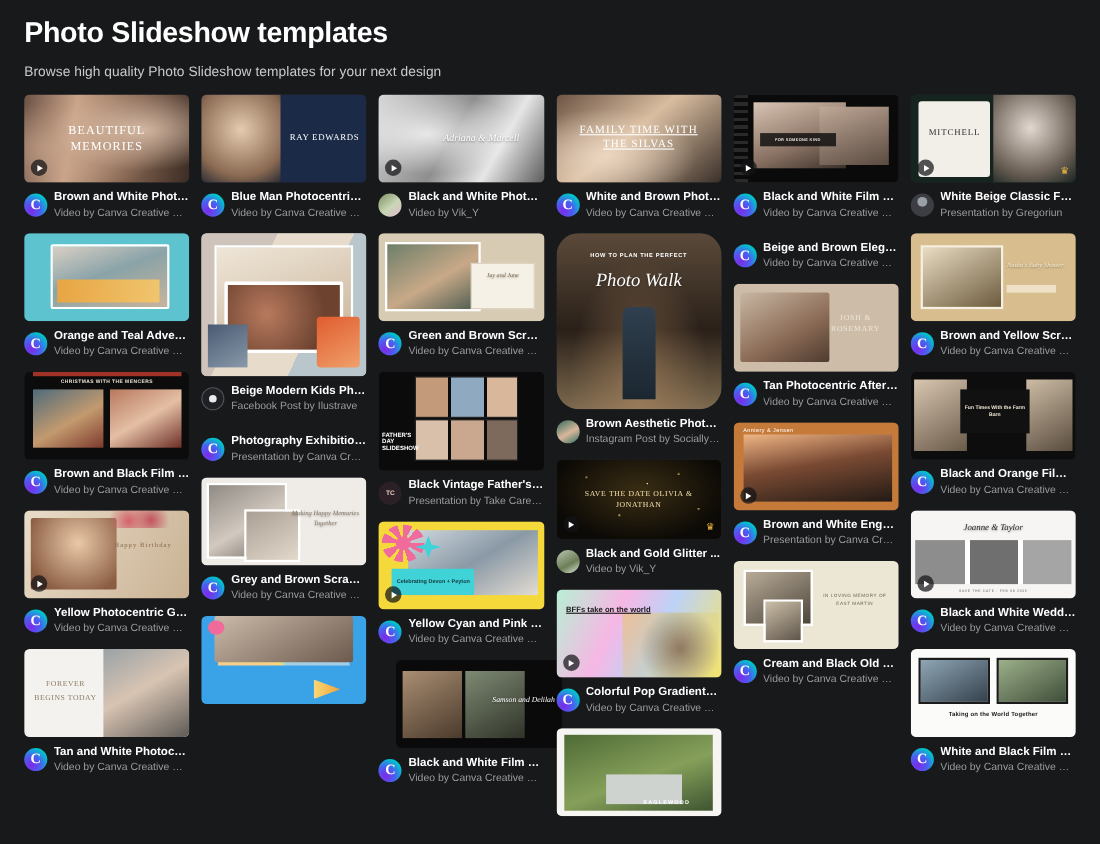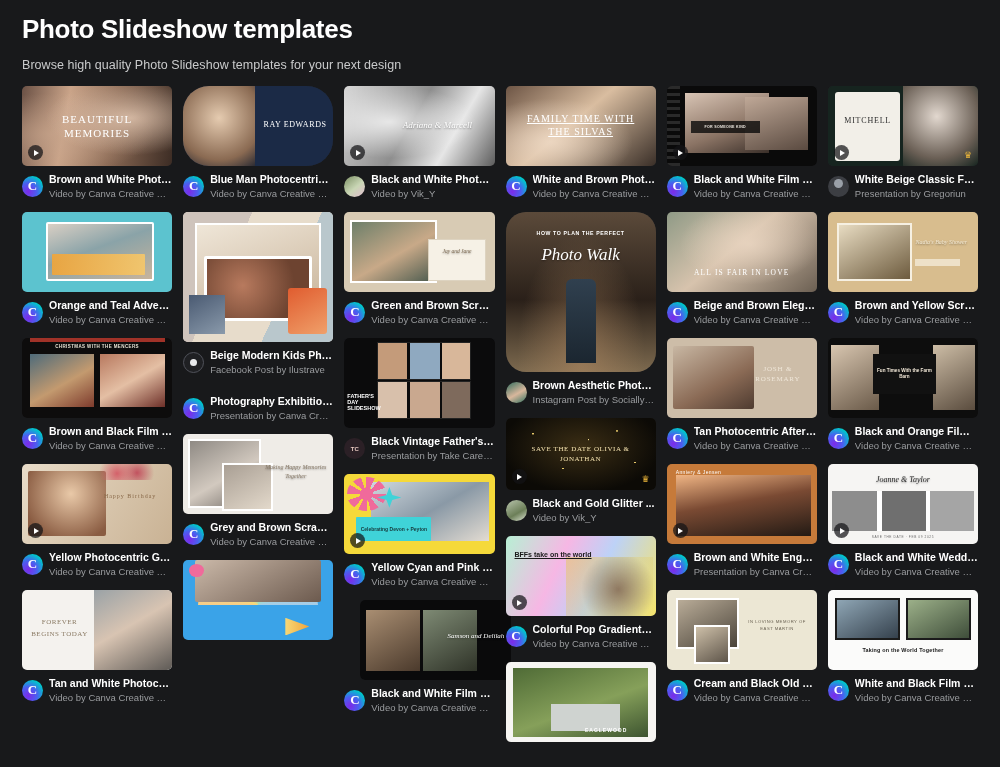--- a/index.html
+++ b/index.html
@@ -234,21 +234,21 @@
       <div class="thumb-inner" style="background:#f4f2ee;"></div>
       <div class="thumb-inner" style="left:48%;right:0;top:0;bottom:0;background:linear-gradient(150deg,#9aa2a6,#d8c4b2 45%,#5e5a56);"></div>
       <div class="ov serif" style="left:4%;width:42%;top:18%;height:60%;flex-direction:column;color:#8c7c66;font-size:7px;line-height:1.6;letter-spacing:.5px;">FOREVER BEGINS TODAY</div>
           </div><div class="meta">
             <div class="avatar canva"></div>
             <div class="meta-text">
               <div class="card-title">Tan and White Photoce...</div>
               <div class="card-byline">Video by Canva Creative Stu...</div>
             </div>
           </div></div></div>
-      <div style="flex: 1 1 0%; min-width: 0px;"><div class="card"><div class="thumb" style="height: 80px; border-radius: 26px;">
+      <div style="flex: 1 1 0%; min-width: 0px;"><div class="card"><div class="thumb" style="height: 80px;">
       <div class="thumb-inner" style="background:#1b2a46;"></div>
       <div class="thumb-inner" style="left:0;right:52%;top:0;bottom:0;background:radial-gradient(circle at 50% 40%,#e5cbb0,#8a6a52 70%,#2b2b33);"></div>
       <div class="ov serif" style="left:52%;right:3%;top:30%;height:38%;flex-direction:column;font-size:8px;line-height:1.3;letter-spacing:.6px;">RAY EDWARDS</div>
           </div><div class="meta">
             <div class="avatar canva"></div>
             <div class="meta-text">
               <div class="card-title">Blue Man Photocentric ...</div>
               <div class="card-byline">Video by Canva Creative Stu...</div>
             </div>
           </div></div><div class="card"><div class="thumb" style="height: 130px;">
@@ -412,25 +412,21 @@
       <div class="thumb-inner" style="left:52%;right:6%;top:14%;bottom:20%;background:linear-gradient(160deg,#bfa897,#5a4a40);"></div>
       <div class="thumb-inner" style="left:0;width:9%;top:0;bottom:0;background:repeating-linear-gradient(180deg,#2a2a2a 0 3px,#0a0a0a 3px 7px);"></div>
       <div class="ov sans-b" style="left:16%;right:38%;top:44%;height:14%;background:rgba(10,10,10,.8);color:#e8e3dc;font-size:3.6px;letter-spacing:.3px;">FOR SOMEONE KIND</div>
             <div class="play-badge"></div>
           </div><div class="meta">
             <div class="avatar canva"></div>
             <div class="meta-text">
               <div class="card-title">Black and White Film Fr...</div>
               <div class="card-byline">Video by Canva Creative Stu...</div>
             </div>
-          </div></div><div class="card"><div class="thumb" style="height: 80px;">
-      <div class="thumb-inner" style="background:linear-gradient(140deg,#8f9a86,#d7c3ad 45%,#6b5f52);"></div>
-      <div class="thumb-inner" style="background:radial-gradient(ellipse at 55% 40%,rgba(235,215,195,.8),transparent 60%);"></div>
-      <div class="ov serif" style="left:4%;right:4%;bottom:14%;height:22%;font-size:7.5px;letter-spacing:1.2px;">ALL IS FAIR IN LOVE</div>
-          </div><div class="meta">
+          </div></div><div class="card"><div class="meta">
             <div class="avatar canva"></div>
             <div class="meta-text">
               <div class="card-title">Beige and Brown Elega...</div>
               <div class="card-byline">Video by Canva Creative Stu...</div>
             </div>
           </div></div><div class="card"><div class="thumb" style="height: 80px;">
       <div class="thumb-inner" style="background:#cdbda8;"></div>
       <div class="thumb-inner" style="left:4%;right:42%;top:10%;bottom:12%;background:linear-gradient(150deg,#c8b7a3,#8a6a55 60%,#4e3b30);border-radius:2px;"></div>
       <div class="ov serif" style="left:52%;right:4%;top:28%;height:36%;flex-direction:column;color:#efe6d8;font-size:7px;line-height:1.4;letter-spacing:.8px;">JOSH &amp; ROSEMARY</div>
           </div><div class="meta">

